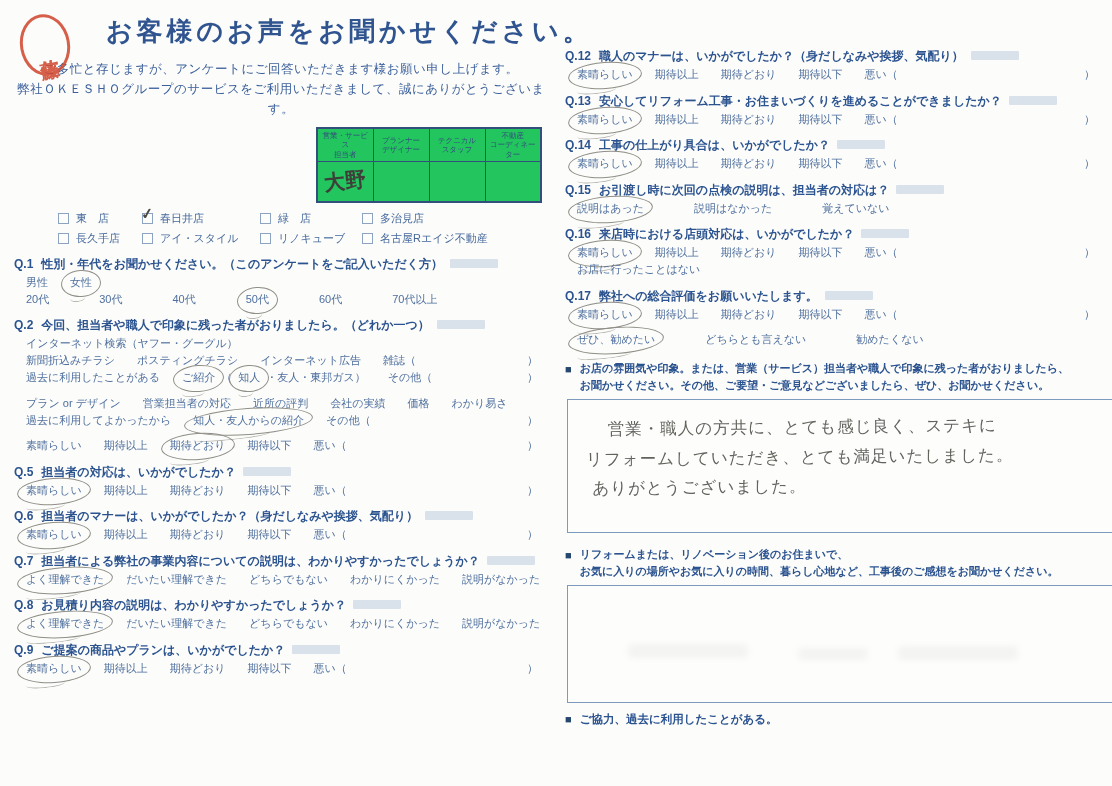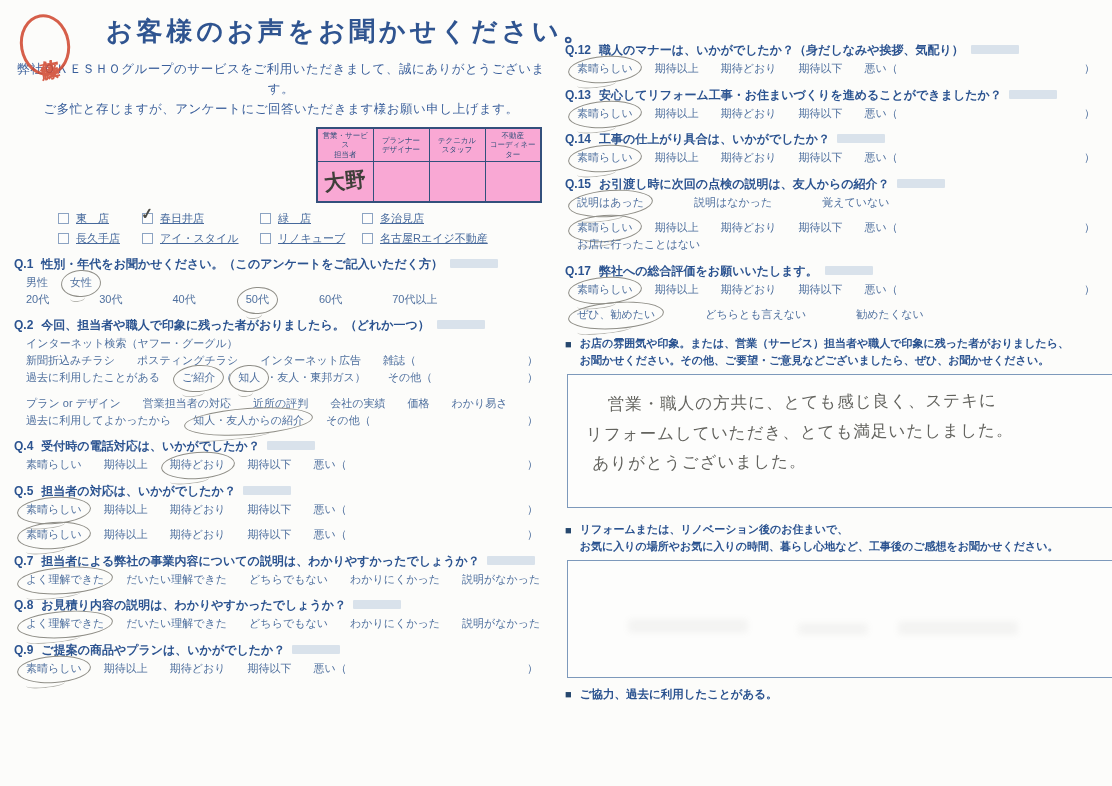--- a/index.html
+++ b/index.html
@@ -3,51 +3,51 @@
 <meta charset="utf-8">
 <style>
   * { margin:0; padding:0; box-sizing:border-box; }
   html,body { background:#e8e8e6; }
   body { font-family:"Liberation Sans","DejaVu Sans",sans-serif; }
   .page {
     position:relative; width:1112px; height:786px; margin:0 auto;
     background:#fcfcfa; overflow:hidden; color:#2b5390;
   }
   .col-left  { position:absolute; left:14px;  top:6px;  width:534px; }
-  .col-right { position:absolute; left:565px; top:42px; width:540px; }
+  .col-right { position:absolute; left:565px; top:48px; width:540px; }
 
   
   .stamp {
     position:absolute; left:6px; top:8px; width:50px; height:62px;
     border:3px solid #d14a32; border-radius:50%;
     color:#d14a32; font-weight:bold; font-size:19px; line-height:1.1;
     display:flex; align-items:center; justify-content:center;
     writing-mode:vertical-rl; transform:rotate(-10deg); opacity:.88;
     font-family:"Liberation Serif","DejaVu Serif",serif;
   }
   .doc-title {
     margin-left:92px; padding-top:8px;
     font-size:26px; font-weight:bold; letter-spacing:4px; color:#2f5490;
     white-space:nowrap;
   }
   .intro { margin-top:10px; text-align:center; font-size:12.5px; color:#3a5f9b; line-height:1.6; letter-spacing:.5px; }
 
   .staff-table {
     margin:8px 6px 0 auto; width:226px;
     border:2px solid #33507c; border-collapse:collapse;
-    background:#f9a8d4;
+    background:#22c55e;
   }
   .staff-table th, .staff-table td { border:1px solid #33507c; }
   .staff-table th { font-size:7.5px; font-weight:normal; color:#33507c; line-height:1.25; padding:2px 1px; text-align:center; }
   .staff-table td { height:40px; width:25%; text-align:center; }
   .hw { color:#3f3f3a; font-family:"DejaVu Serif","Liberation Serif",serif; }
   .staff-entry { font-size:21px; display:inline-block; transform:rotate(-6deg); font-weight:bold; }
 
   .stores { margin:8px 0 0 44px; font-size:11px; color:#46699c; }
-  .store-row { display:grid; grid-template-columns:84px 118px 102px auto; margin-bottom:5px;text-decoration:underline; }
+  .store-row { display:grid; grid-template-columns:84px 118px 102px auto; margin-bottom:5px; }
   .store-item { display:flex; align-items:center; gap:7px; white-space:nowrap; }
   .cb { position:relative; width:11px; height:11px; border:1.4px solid #8ca3c2; background:#fdfdfc; flex:none; }
   .checkmark {
     position:absolute; left:-2px; top:-9px; font-size:15px; color:#4a4a45;
     transform:rotate(-8deg); font-weight:bold;
   }
 
   
   .q { margin-bottom:10.5px; }
   .q-title { font-size:12px; font-weight:bold; color:#2b5390; white-space:nowrap; }
@@ -102,22 +102,22 @@
 
   <div class="col-left">
 
     <div class="stamp">
       <span>佐藤</span>
     </div>
 
     <div class="doc-title">お客様のお声をお聞かせください。</div>
 
     <div class="intro">
+      <div>ご多忙と存じますが、アンケートにご回答いただきます様お願い申し上げます。</div>
       <div>弊社ＯＫＥＳＨＯグループのサービスをご利用いただきまして、誠にありがとうございます。</div>
-      <div>ご多忙と存じますが、アンケートにご回答いただきます様お願い申し上げます。</div>
     </div>
 
     <table class="staff-table">
       <tbody>
           <tr>
         <th>
           <span>営業・サービス</span><br>
           <span>担当者</span>
         </th>
         <th>
@@ -233,21 +233,20 @@
             <span class="opt">わかり易さ</span>
           </div>
           <div class="q-row">
             <span class="opt">過去に利用してよかったから</span>
             <span class="opt circ">知人・友人からの紹介</span>
             <span class="opt">その他（</span>
             <span class="opt end">）</span>
           </div>
         </div>
         <div class="q">
-          <div class="q-title"><span class="q-num">Q.4</span><span>受付時の電話対応は、いかがでしたか？</span><span class="q-hl"></span></div>
           <div class="q-row">
             <span class="opt">素晴らしい</span>
             <span class="opt">期待以上</span>
             <span class="opt circ">期待どおり</span>
             <span class="opt">期待以下</span>
             <span class="opt">悪い（</span>
             <span class="opt end">）</span>
           </div>
         </div>
         <div class="q">
@@ -255,20 +254,21 @@
           <div class="q-row">
             <span class="opt circ">素晴らしい</span>
             <span class="opt">期待以上</span>
             <span class="opt">期待どおり</span>
             <span class="opt">期待以下</span>
             <span class="opt">悪い（</span>
             <span class="opt end">）</span>
           </div>
         </div>
         <div class="q">
+          <div class="q-title"><span class="q-num">Q.6</span><span>担当者のマナーは、いかがでしたか？（身だしなみや挨拶、気配り）</span><span class="q-hl"></span></div>
           <div class="q-row">
             <span class="opt circ">素晴らしい</span>
             <span class="opt">期待以上</span>
             <span class="opt">期待どおり</span>
             <span class="opt">期待以下</span>
             <span class="opt">悪い（</span>
             <span class="opt end">）</span>
           </div>
         </div>
         <div class="q">
@@ -335,28 +335,29 @@
           <div class="q-row">
             <span class="opt circ">素晴らしい</span>
             <span class="opt">期待以上</span>
             <span class="opt">期待どおり</span>
             <span class="opt">期待以下</span>
             <span class="opt">悪い（</span>
             <span class="opt end">）</span>
           </div>
         </div>
         <div class="q">
-          <div class="q-title"><span class="q-num">Q.15</span><span>お引渡し時に次回の点検の説明は、友人からの紹介？</span><span class="q-hl"></span></div>
+          <div class="q-title"><span class="q-num">Q.15</span><span>お引渡し時に次回の点検の説明は、担当者の対応は？</span><span class="q-hl"></span></div>
           <div class="q-row wide">
             <span class="opt circ">説明はあった</span>
             <span class="opt">説明はなかった</span>
             <span class="opt">覚えていない</span>
           </div>
         </div>
         <div class="q">
+          <div class="q-title"><span class="q-num">Q.16</span><span>来店時における店頭対応は、いかがでしたか？</span><span class="q-hl"></span></div>
           <div class="q-row">
             <span class="opt circ">素晴らしい</span>
             <span class="opt">期待以上</span>
             <span class="opt">期待どおり</span>
             <span class="opt">期待以下</span>
             <span class="opt">悪い（</span>
             <span class="opt end">）</span>
           </div>
           <div class="q-row">
             <span class="opt">お店に行ったことはない</span>

